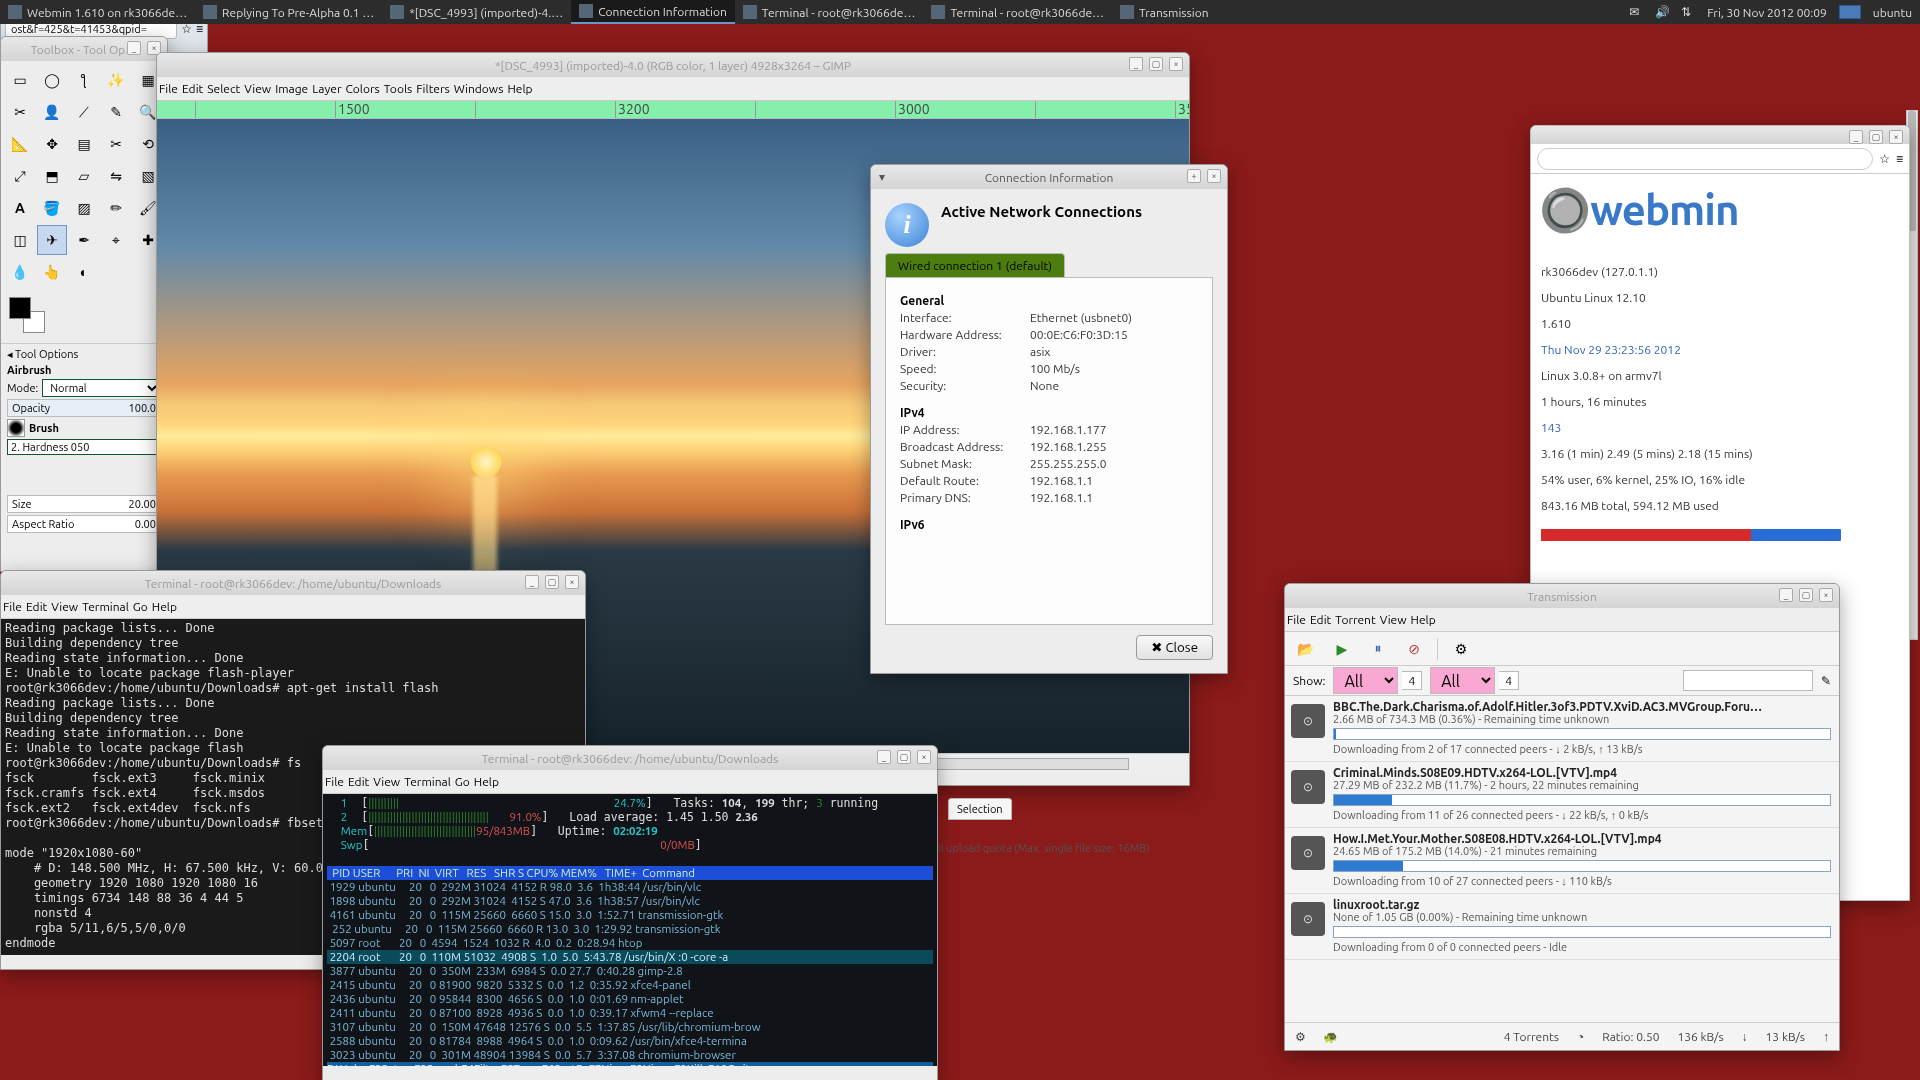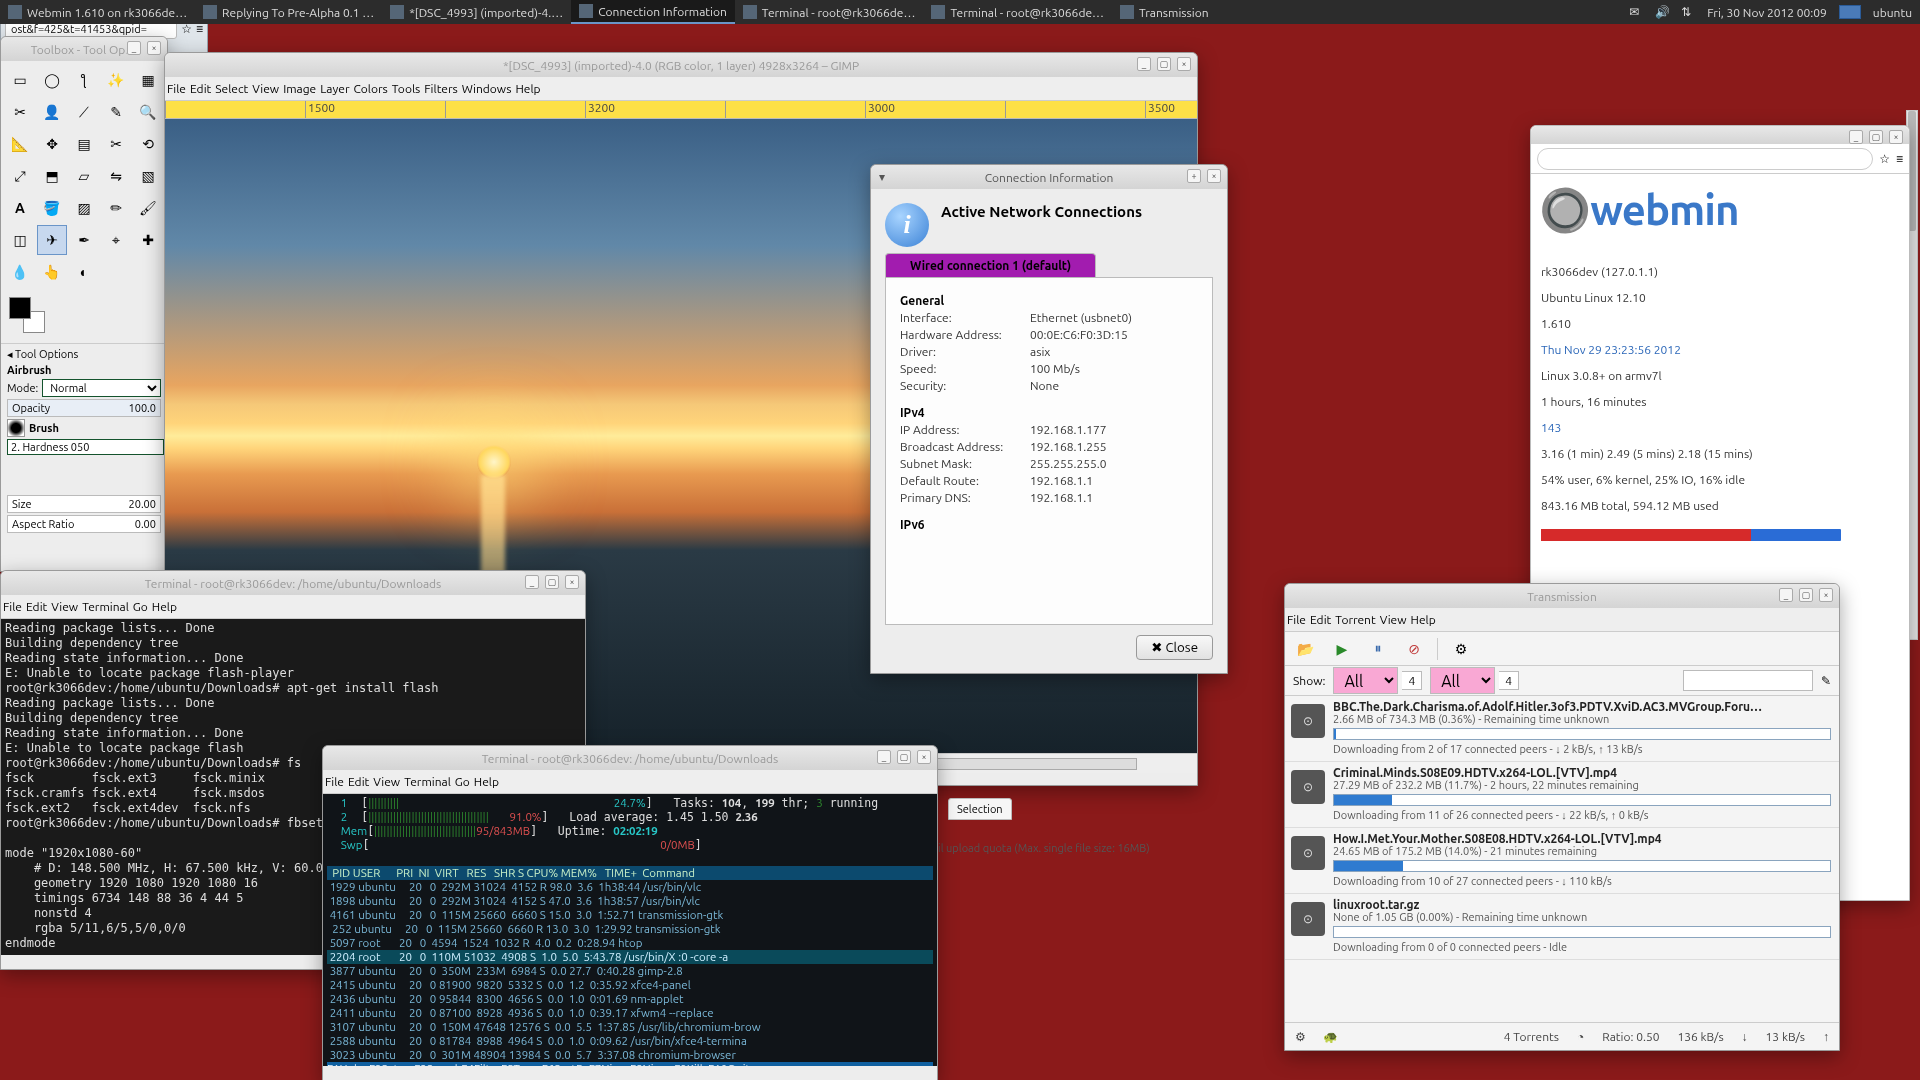--- a/index.html
+++ b/index.html
@@ -22,45 +22,45 @@
 #toolbox .tool { border: 1px solid transparent; display: flex; align-items: center; justify-content: center; font-size: 14px; cursor: pointer; }
 #toolbox .tool.sel { background: #c7d8ee; border: 1px solid #6a95c8; }
 .swatch { position: relative; width: 40px; height: 40px; margin: 6px 8px; }
 .swatch .fg { position: absolute; width: 22px; height: 22px; background: #000; border: 1px solid #888; z-index: 2; }
 .swatch .bg { position: absolute; width: 22px; height: 22px; background: #fff; border: 1px solid #888; left: 14px; top: 14px; }
 .optsection { border-top: 1px solid #ccc; padding: 4px 6px; font-size: 11px; }
 .optsection label { font-weight: bold; display: block; margin: 3px 0; }
 .optrow { display: flex; align-items: center; gap: 4px; margin: 2px 0; }
 .optrow select, .optrow input { font-size: 11px; border: 1px solid #14532d; padding: 1px 3px; flex: 1; background: #fff; }
 
-#gimpimg { left: 164px; top: 52px; width: 1034px; height: 734px; }
-#gimpimg .ruler-h { height: 18px; background: #fde047; border-bottom: 1px solid #bbb; display: flex; font-size: 12px; color: #444; overflow: hidden; }
+#gimpimg { left: 156px; top: 52px; width: 1034px; height: 734px; }
+#gimpimg .ruler-h { height: 18px; background: #86efac; border-bottom: 1px solid #bbb; display: flex; font-size: 14px; color: #444; overflow: hidden; padding-left: 38px; }
 #gimpimg .ruler-h span { width: 140px; border-left: 1px solid #999; padding-left: 2px; flex: none; }
 .canvas { position: relative; height: 634px; background: linear-gradient(to bottom,#3a5f85 0%,#6188a8 20%,#e8a560 42%,#f5c878 45%,#ffd47a 48%,#ffec9a 50%,#ffd47a 52%,#e89a50 56%,#c97038 62%,#2a3a45 68%,#16222a 100%); overflow: hidden; }
 .sun { position: absolute; left: 312px; top: 326px; width: 34px; height: 34px; background: radial-gradient(circle,#fff5c8,#ffd860 60%,transparent 72%); border-radius: 50%; box-shadow: 0 0 60px 30px rgba(255,220,120,.55); }
 .reflection { position: absolute; left: 316px; top: 356px; width: 24px; height: 240px; background: linear-gradient(to bottom, rgba(255,220,140,.85), rgba(255,180,90,.1)); filter: blur(2px); }
 
 #conninfo { left: 870px; top: 164px; width: 358px; height: 510px; z-index: 50; }
 #conninfo .body { padding: 14px; }
 #conninfo h2 { font-size: 15px; font-weight: bold; margin-bottom: 10px; }
 #conninfo .infoico { float: left; width: 44px; height: 44px; border-radius: 50%; background: radial-gradient(circle at 35% 30%,#a8d4ff,#3b82d6); color: #fff; font-family: Georgia,serif; font-style: italic; font-weight: bold; font-size: 26px; text-align: center; line-height: 44px; margin-right: 12px; }
-.tab { display: inline-block; border: 1px solid #bbb; border-bottom: none; border-radius: 4px 4px 0 0; padding: 5px 24px; background: #a21caf; font-size: 12px; font-weight: bold; }
+.tab { display: inline-block; border: 1px solid #bbb; border-bottom: none; border-radius: 4px 4px 0 0; padding: 5px 12px; background: #4d7c0f; font-size: 12px; }
 .pane { border: 1px solid #bbb; padding: 10px 14px; font-size: 12px; background: #fdfdfd; height: 348px; overflow: auto; }
 .pane h3 { font-size: 12px; font-weight: bold; margin: 6px 0 4px; }
 .kv { display: grid; grid-template-columns: 130px 1fr; row-gap: 4px; font-size: 12px; color: #333; }
 .closebtn { float: right; margin-top: 10px; padding: 4px 14px; border: 1px solid #999; border-radius: 4px; background: linear-gradient(#f8f8f8,#e2e2e2); cursor: pointer; }
 
 .term { background: #1a1a1a; color: #ddd; font-family: "DejaVu Sans Mono", monospace; font-size: 12px; line-height: 15px; padding: 2px 4px; white-space: pre; overflow: hidden; }
 #term1 { left: 0; top: 570px; width: 586px; height: 400px; z-index: 20; }
 #term2 { left: 322px; top: 745px; width: 616px; height: 336px; z-index: 25; }
 #term2 .term { background: #101418; font-size: 11.5px; line-height: 14px; }
 .ht-bars { color: #2e8b2e; }
 .ht-cyan { color: #28c8c8; }
 .ht-red { color: #e05050; }
-.ht-hdr { background: #0c4a6e; color: #c8f0c8; display: block; }
+.ht-hdr { background: #1d4ed8; color: #c8f0c8; display: block; }
 .ht-row-cyan { background: #0a4a5a; color: #cfefff; display: block; }
 .ht-row-lblue { color: #7ab8d8; }
 .ht-footer { background: #1060a0; color: #e8f4ff; display: block; }
 
 #chromium { left: 1304px; top: 66px; width: 208px; height: 54px; background: #dfe5ea; border: 1px solid #9aa4ae; }
 #chromium .addr { margin: 18px 4px 0; display: flex; gap: 4px; align-items: center; }
 #chromium .addr input { flex: 1; border: 1px solid #bbb; border-radius: 3px; padding: 3px 5px; font-size: 11px; }
 
 #adban { left: 1290px; top: 120px; width: 230px; height: 424px; background: #fff; border: 1px solid #ccc; z-index: 2; }
 .adbox { margin: 4px; }

